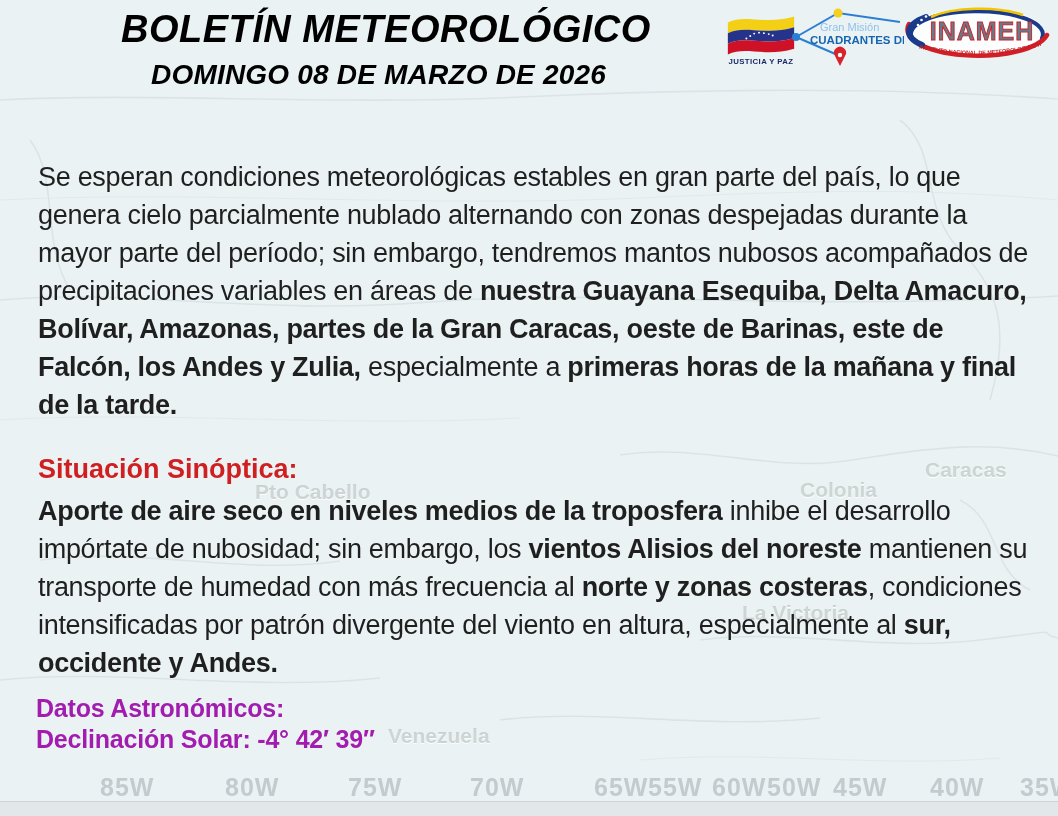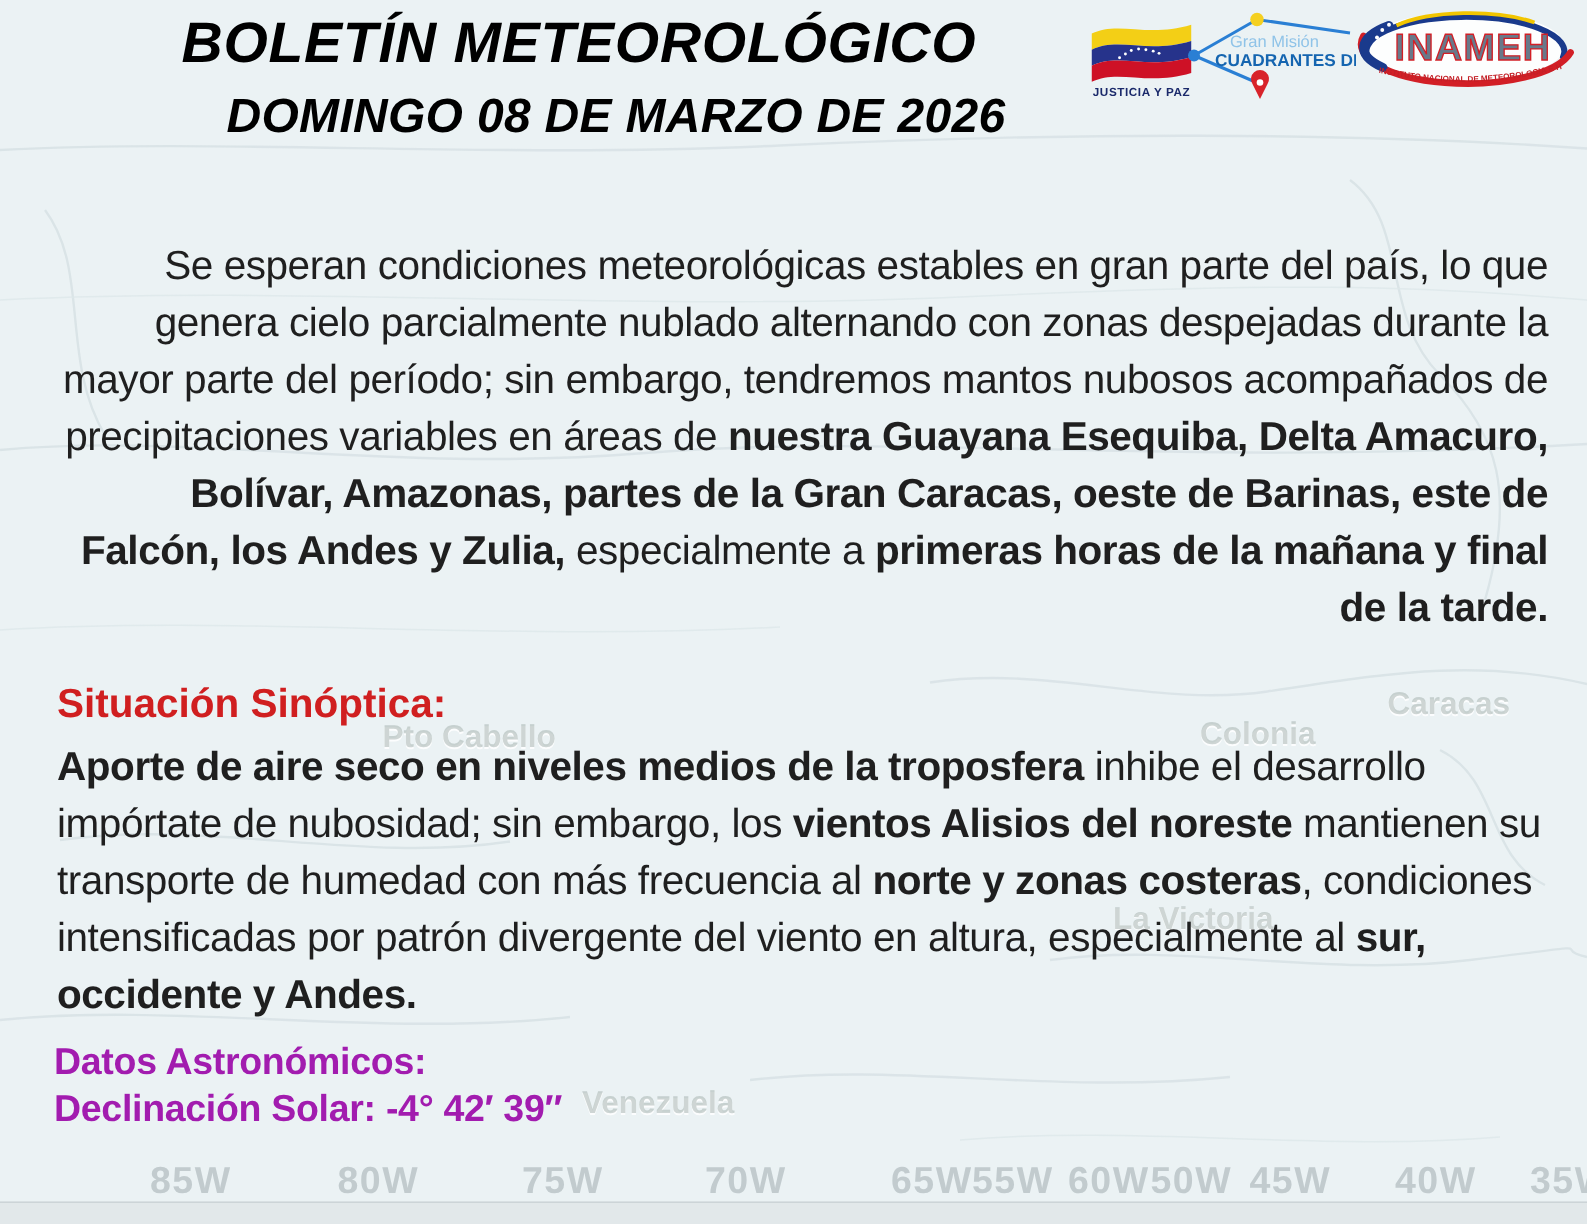--- a/index.html
+++ b/index.html
@@ -23,38 +23,38 @@
     position:absolute; left:0; top:801px; width:1058px; height:15px;
     background:#e2e8ea; border-top:1px solid #ccd4d7;
   }
   .title{
     position:absolute; left:121px; top:8px;
     font-size:38px; font-weight:bold; font-style:italic; color:#000;
     letter-spacing:0.5px; white-space:nowrap;
   }
   .subtitle{
     position:absolute; left:151px; top:59px;
-    font-size:32px; font-weight:bold; font-style:italic; color:#000;
+    font-size:28px; font-weight:bold; font-style:italic; color:#000;
     letter-spacing:0.2px; white-space:nowrap;
   }
   .logo{position:absolute;}
   .logo-flag{left:722px; top:8px;}
   .logo-cuad{left:788px; top:6px;}
   .logo-inameh{left:901px; top:4px;}
   .sec-h{
     position:absolute; left:38px; font-size:27px; font-weight:bold;
     color:var(--red); white-space:nowrap;
   }
   .sec-h.s1{top:120px;} .sec-h.s2{top:454px;}
   .body{
     position:absolute; left:38px; width:994px;
     font-size:27px; line-height:38px; letter-spacing:-0.3px;
     color:#1f1f1f; text-align:left;
   }
-  .body.p1{top:158px;text-align:right;} .body.p2{top:492px;}
+  .body.p1{top:158px;} .body.p2{top:492px;}
   .body .b{font-weight:bold;}
   .astro{
     position:absolute; left:36px; top:693px;
     font-size:25px; line-height:31px; font-weight:bold; color:#a21caf;
     letter-spacing:-0.2px;
   }
   .sig{
     position:absolute; left:737px; top:735px;
     font-family:"DejaVu Sans",sans-serif; font-style:italic;
     font-size:23px; letter-spacing:6px; color:#161616; white-space:nowrap;

